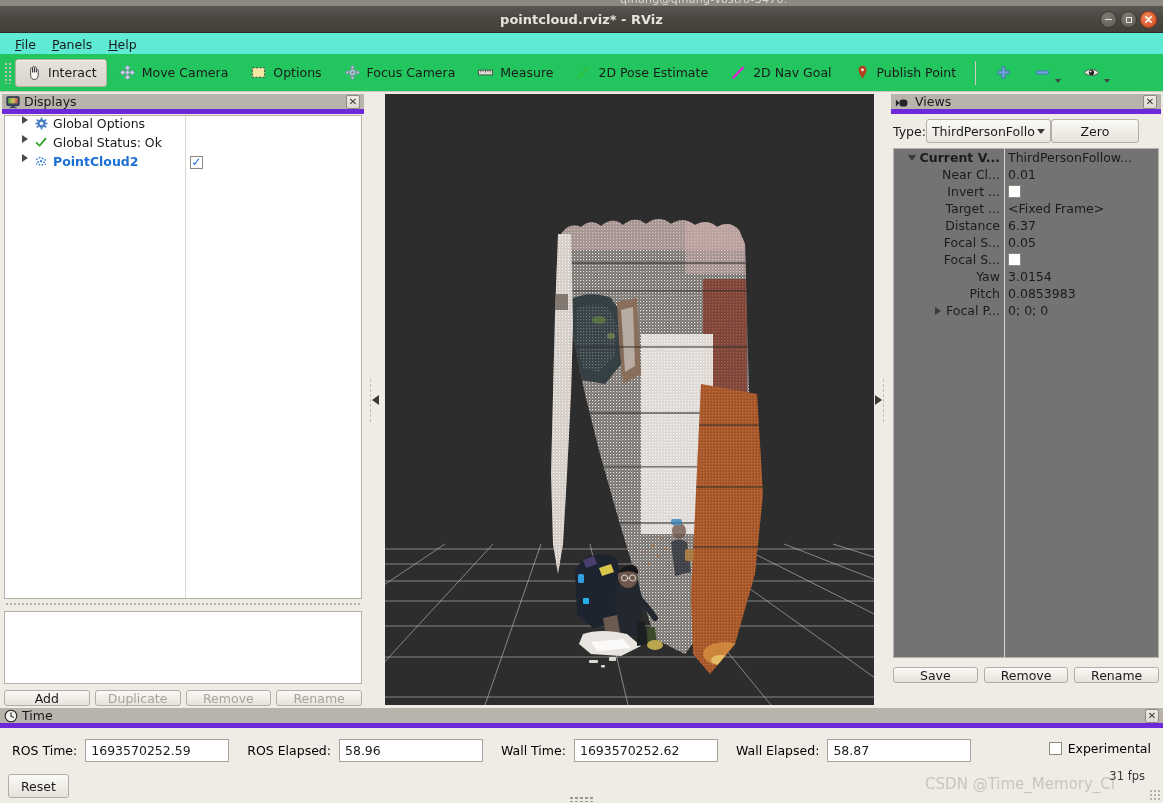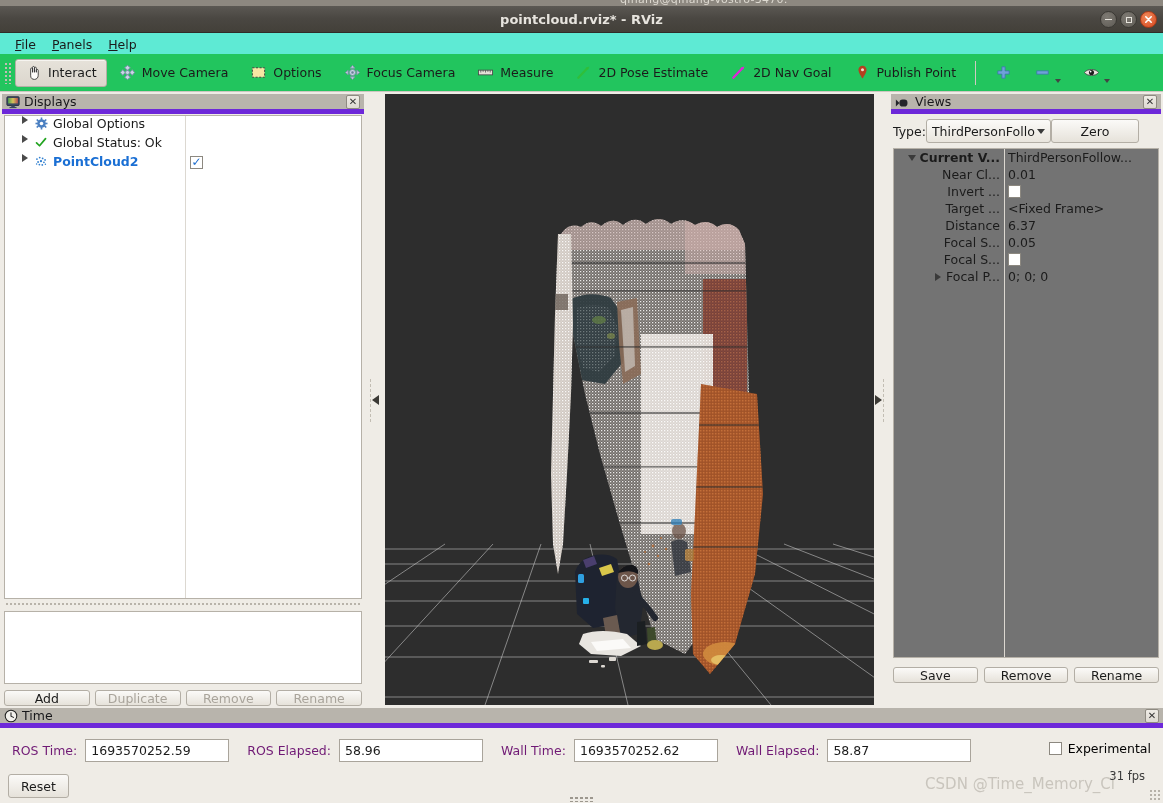--- a/index.html
+++ b/index.html
@@ -232,21 +232,21 @@
   
   #timepanel {
     position: absolute; left: 0; top: 708px; width: 1163px; height: 95px;
     background: #efece6;
   }
   #timepanel .panel-title { width: 1163px; }
   .time-row {
     position: absolute; left: 0; top: 28px; width: 1163px; height: 28px;
     display: flex; align-items: center; padding-left: 12px; gap: 8px;
   }
-  .time-row .lbl { font-size: 12.5px; color:#701a75; white-space:nowrap; }
+  .time-row .lbl { font-size: 12.5px; color:#000000; white-space:nowrap; }
   .tinput {
     height: 23px; border: 1px solid #a9a49b; background: #ffffff;
     font-size: 12.5px; color:#1b1b1b; display:flex; align-items:center;
     padding: 0 5px;
   }
   .time-row2 {
     position: absolute; left: 0; top: 64px; width: 1163px; height: 28px;
     display: flex; align-items: center; padding-left: 8px;
   }
   .rbtn {
@@ -752,21 +752,29 @@
         <span class="vval">0.05</span>
       </div>
 
       <div class="vrow">
         <span class="vkey">Focal S...</span>
         <span class="vval">
             <span class="chk"></span>
           </span>
       </div>
 
-
+      <div class="vrow">
+        <span class="vkey">Yaw</span>
+        <span class="vval">3.0154</span>
+      </div>
+
+      <div class="vrow">
+        <span class="vkey">Pitch</span>
+        <span class="vval">0.0853983</span>
+      </div>
 
       <div class="vrow">
         <span class="vkey">
             <span class="varrow">
               <i style="width:0;height:0;border-top:4px solid transparent;border-bottom:4px solid transparent;border-left:6px solid #3a3a3a;display:block;"></i>
             </span>
             <span>Focal P...</span>
           </span>
         <span class="vval">0; 0; 0</span>
       </div>

